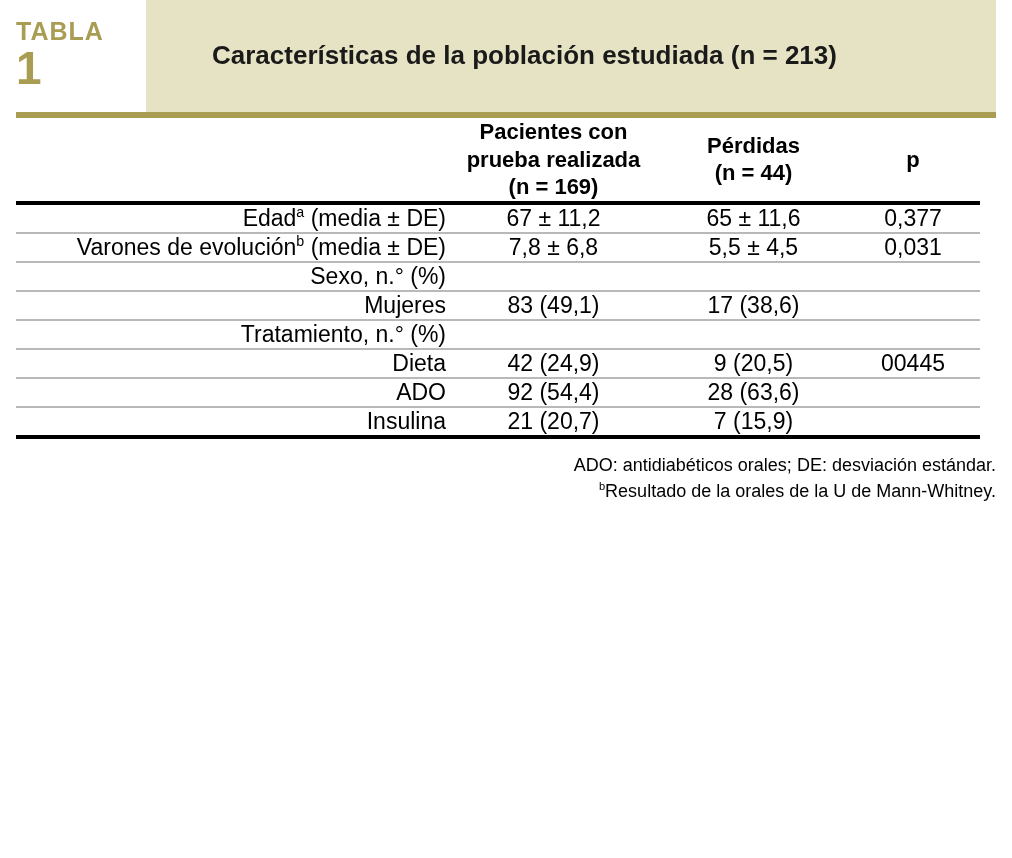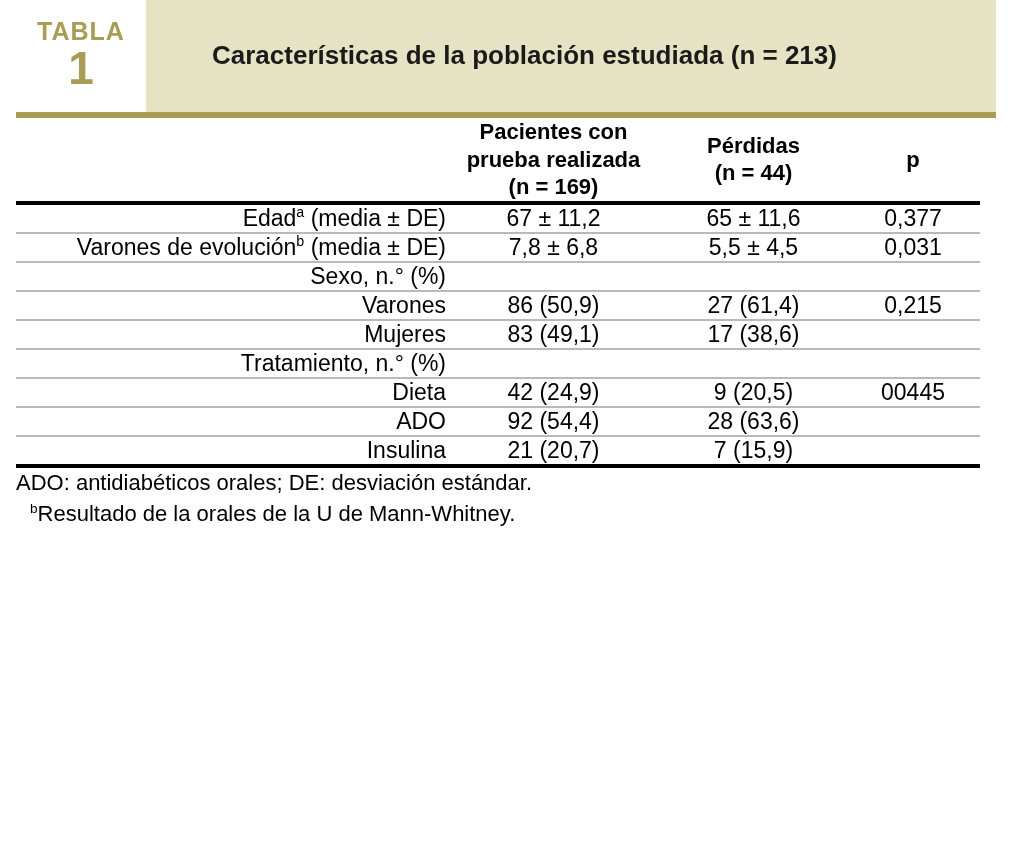--- a/index.html
+++ b/index.html
@@ -28,21 +28,20 @@
     background: #e6e3c4;
     height: 112px;
     margin: 0 16px;
     border-bottom: 6px solid #a99c53;
   }
   .header-number-box {
     width: 130px;
     background: #ffffff;
     display: flex;
     flex-direction: column;
-    align-items: center;
     justify-content: center;
     color: #a99c53;
   }
   .header-label {
     font-size: 25px;
     font-weight: bold;
     letter-spacing: 1px;
     line-height: 1;
   }
   .header-number {
@@ -114,23 +113,24 @@
     text-align: center;
   }
   sup {
     font-size: 0.62em;
     vertical-align: super;
     line-height: 0;
   }
 
   
   .footnotes {
-    margin: 0 16px 0 16px;
-    font-size: 22px;
+    margin: 14px 16px 0 16px;
+    font-size: 18px;
     line-height: 1.35;
+    text-align: right;
   }
   .footnotes p {
     margin: 0 0 2px 0;
   }
   .footnotes p.fn-b {
     padding-left: 14px;
   }
 </style>
 </head>
 <body>
@@ -187,26 +187,20 @@
         <td class="num">0,031</td>
       </tr>
 
       <tr>
         <td class="label"><span>Sexo, n.° (%)</span><sup></sup><span></span></td>
         <td class="num"></td>
         <td class="num"></td>
         <td class="num"></td>
       </tr>
 
-      <tr>
-        <td class="label indent"><span>Varones</span><sup></sup><span></span></td>
-        <td class="num">86 (50,9)</td>
-        <td class="num">27 (61,4)</td>
-        <td class="num">0,215</td>
-      </tr>
 
       <tr>
         <td class="label indent"><span>Mujeres</span><sup></sup><span></span></td>
         <td class="num">83 (49,1)</td>
         <td class="num">17 (38,6)</td>
         <td class="num"></td>
       </tr>
 
       <tr>
         <td class="label"><span>Tratamiento, n.° (%)</span><sup></sup><span></span></td>

